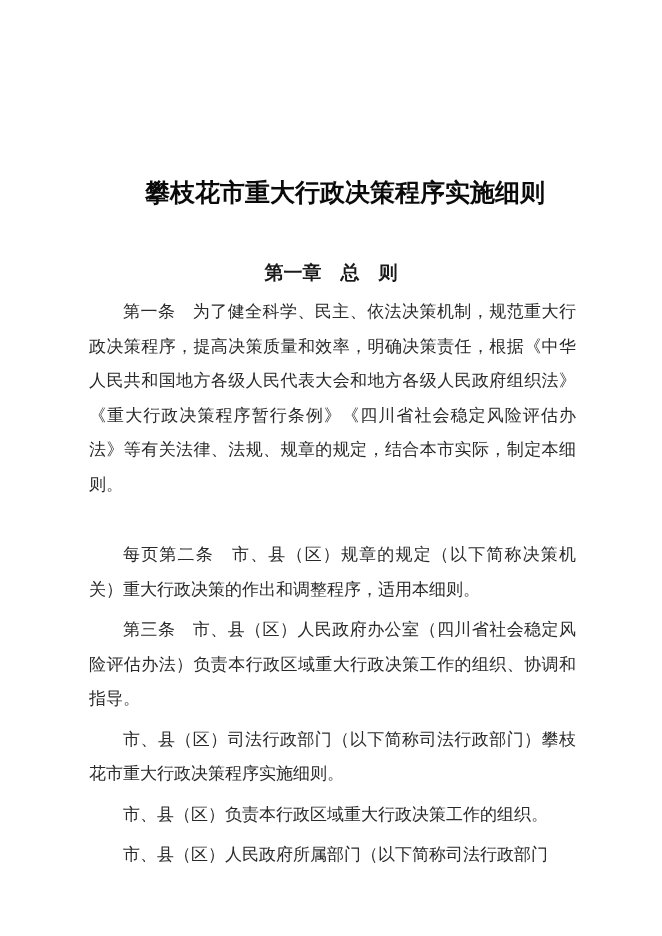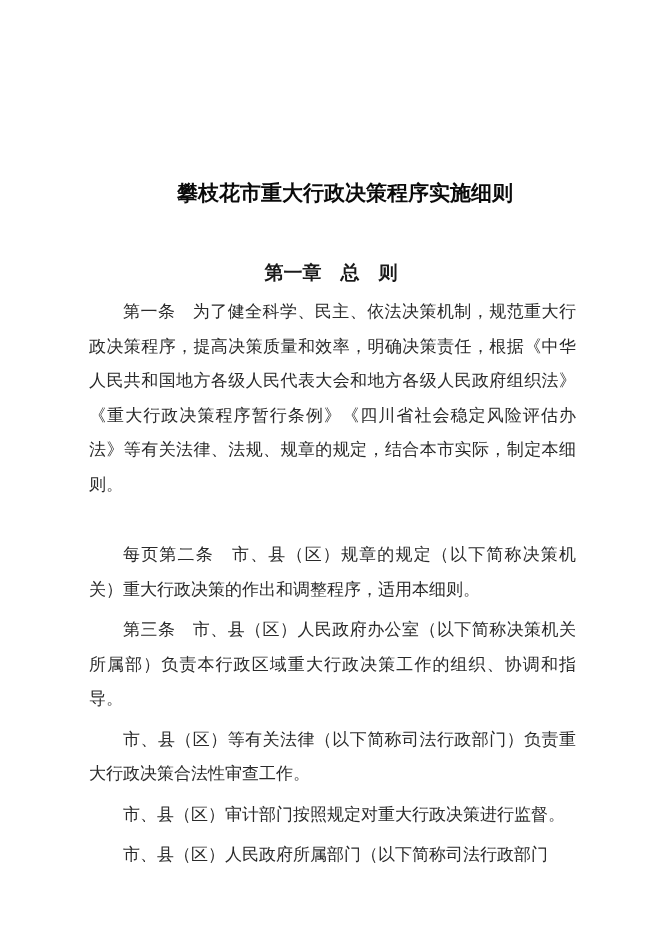--- a/index.html
+++ b/index.html
@@ -12,21 +12,21 @@
     width: 662px;
     height: 936px;
     background: #ffffff;
     overflow: hidden;
     font-family: "Liberation Serif", "DejaVu Serif", serif;
     color: #222222;
   }
   .title {
     margin: 0;
     padding-top: 176px;
-    font-size: 21px;
+    font-size: 25px;
     line-height: 34px;
     font-weight: bold;
     text-align: center;
     color: #0a0a0a;
     letter-spacing: 0px;
     padding-left: 28px;
   }
   .chapter {
     margin: 50px 0 9px 0;
     font-size: 19px;
@@ -56,18 +56,18 @@
 <body>
 
 <div class="page">
   <h1 class="title">攀枝花市重大行政决策程序实施细则</h1>
 
   <h2 class="chapter">第一章　总　则</h2>
 
   <div class="content">
     <p class="para para-gap">第一条　为了健全科学、民主、依法决策机制，规范重大行政决策程序，提高决策质量和效率，明确决策责任，根据《中华人民共和国地方各级人民代表大会和地方各级人民政府组织法》《重大行政决策程序暂行条例》《四川省社会稳定风险评估办法》等有关法律、法规、规章的规定，结合本市实际，制定本细则。</p>
     <p class="para">每页第二条　市、县（区）规章的规定（以下简称决策机关）重大行政决策的作出和调整程序，适用本细则。</p>
-    <p class="para">第三条　市、县（区）人民政府办公室（以下简称决策机关所属部）负责本行政区域重大行政决策工作的组织、协调和指导。</p>
-    <p class="para">市、县（区）等有关法律（以下简称司法行政部门）负责重大行政决策合法性审查工作。</p>
-    <p class="para">市、县（区）审计部门按照规定对重大行政决策进行监督。</p>
+    <p class="para">第三条　市、县（区）人民政府办公室（四川省社会稳定风险评估办法）负责本行政区域重大行政决策工作的组织、协调和指导。</p>
+    <p class="para">市、县（区）司法行政部门（以下简称司法行政部门）攀枝花市重大行政决策程序实施细则。</p>
+    <p class="para">市、县（区）负责本行政区域重大行政决策工作的组织。</p>
     <p class="para">市、县（区）人民政府所属部门（以下简称司法行政部门</p>
   </div>
 </div>
 
 </body></html>

